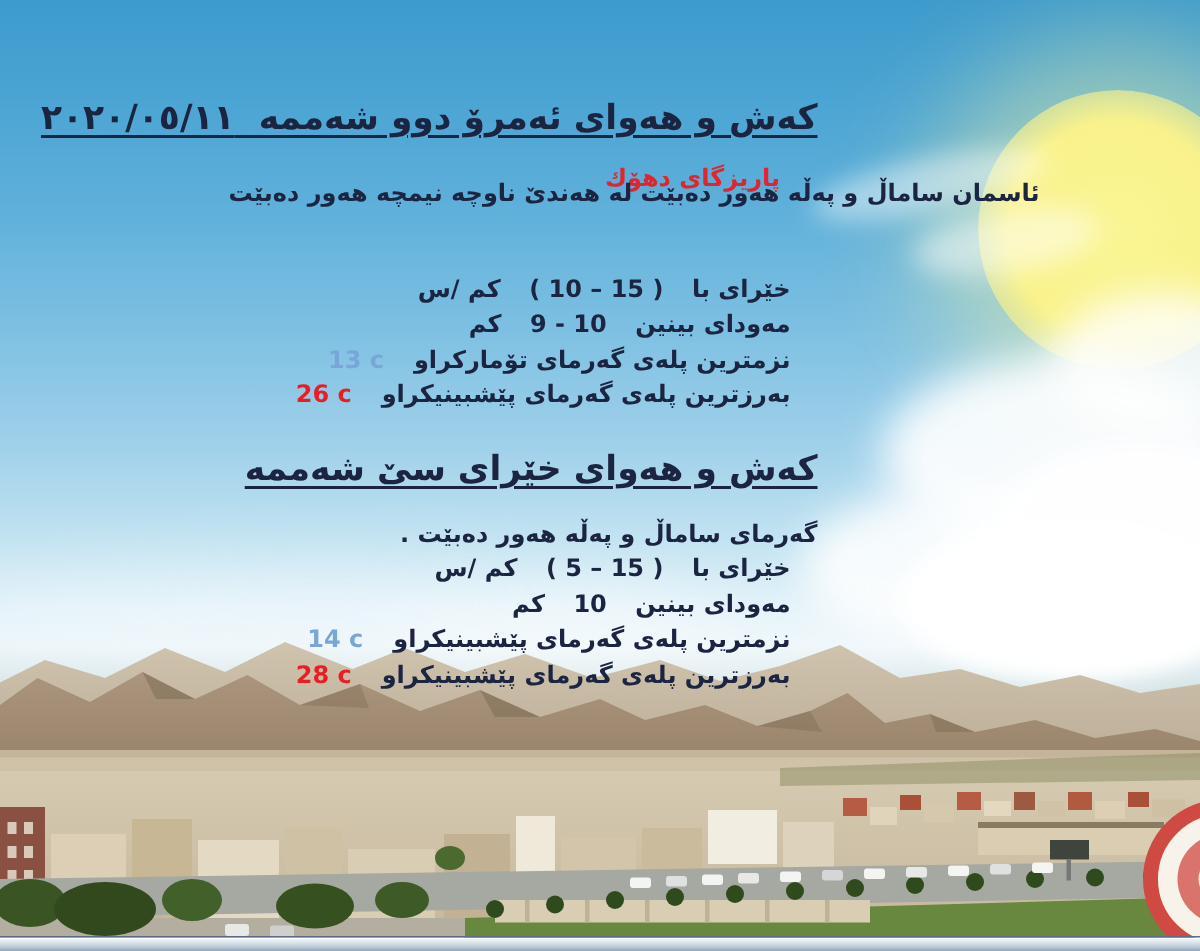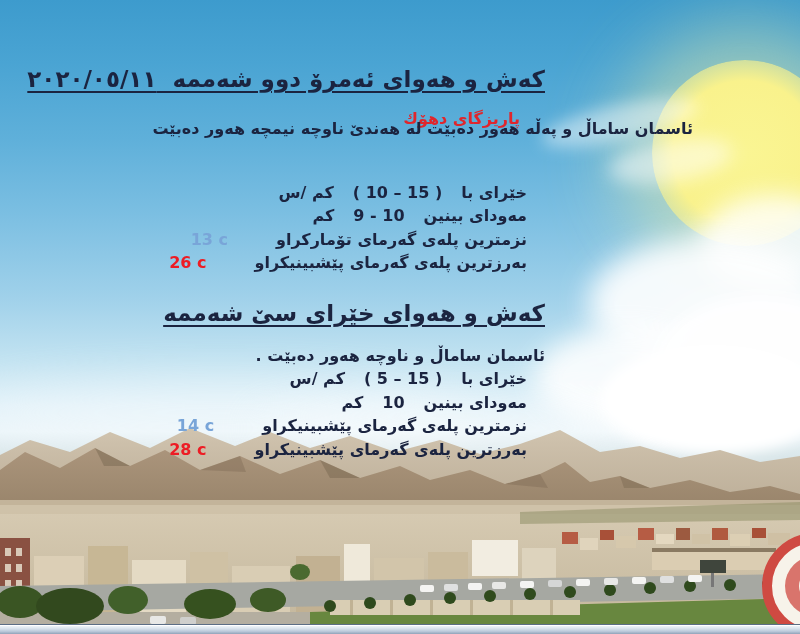--- a/index.html
+++ b/index.html
@@ -24,21 +24,21 @@
   .c9{left:600px;top:345px;width:225px;height:110px;filter:blur(7px);opacity:1;}
   .scene{position:absolute;left:0;top:0;width:800px;height:634px;}
   
   .txt{position:absolute;inset:0;direction:rtl;}
   .tl{position:absolute;white-space:nowrap;font-weight:700;font-size:16px;color:#1b2440;
       letter-spacing:0;line-height:1.35;}
   .heading{font-size:23px;text-decoration:underline;text-underline-offset:4px;
       text-decoration-thickness:1.5px;}
   .red{color:#e0262c;}
   .num{direction:ltr;unicode-bidi:isolate;margin:0 19px;display:inline-block;}
-  .temp{direction:ltr;unicode-bidi:isolate;display:inline-block;margin-right:48px;}
+  .temp{direction:ltr;unicode-bidi:isolate;display:inline-block;margin-right:20px;}
   .cold{color:#79a5d8;}
   .hot{color:#ed1c24;}
   
   .emblem{position:absolute;left:745px;top:528px;width:120px;height:120px;}
   
   .bottombar{position:absolute;left:0;bottom:0;width:800px;height:9px;
     border-top:1px solid #5c6e85;
     background:linear-gradient(180deg,#f6f9fc 0%,#dde6ee 35%,#bccadb 70%,#90a3b9 100%);
     box-shadow:inset 0 1px 0 #ffffff;}
 </style>
@@ -203,21 +203,21 @@
     <div class="tl" style="top:229px;right:273px">
       <span>نزمترين پلەى گەرماى تۆماركراو</span><span class="temp cold">13 c</span>
     </div>
 
     <div class="tl" style="top:252px;right:273px">
       <span>بەرزترين پلەى گەرماى پێشبينيكراو</span><span class="temp hot">26 c</span>
     </div>
 
     <div class="tl heading" style="top:298px;right:255px">كەش و هەواى خێراى سێ شەممە</div>
 
-    <div class="tl" style="top:345px;right:255px">ئاسمان ساماڵ و ناوچە هەور دەبێت .</div>
+    <div class="tl" style="top:345px;right:255px">گەرماى ساماڵ و پەڵە هەور دەبێت .</div>
 
     <div class="tl" style="top:368px;right:273px">
       <span>خێراى با</span><span class="num">( 5 – 15  )</span><span>كم /س</span>
     </div>
 
     <div class="tl" style="top:392px;right:273px">
       <span>مەوداى بينين</span><span class="num">10</span><span>كم</span>
     </div>
 
     <div class="tl" style="top:415px;right:273px">

